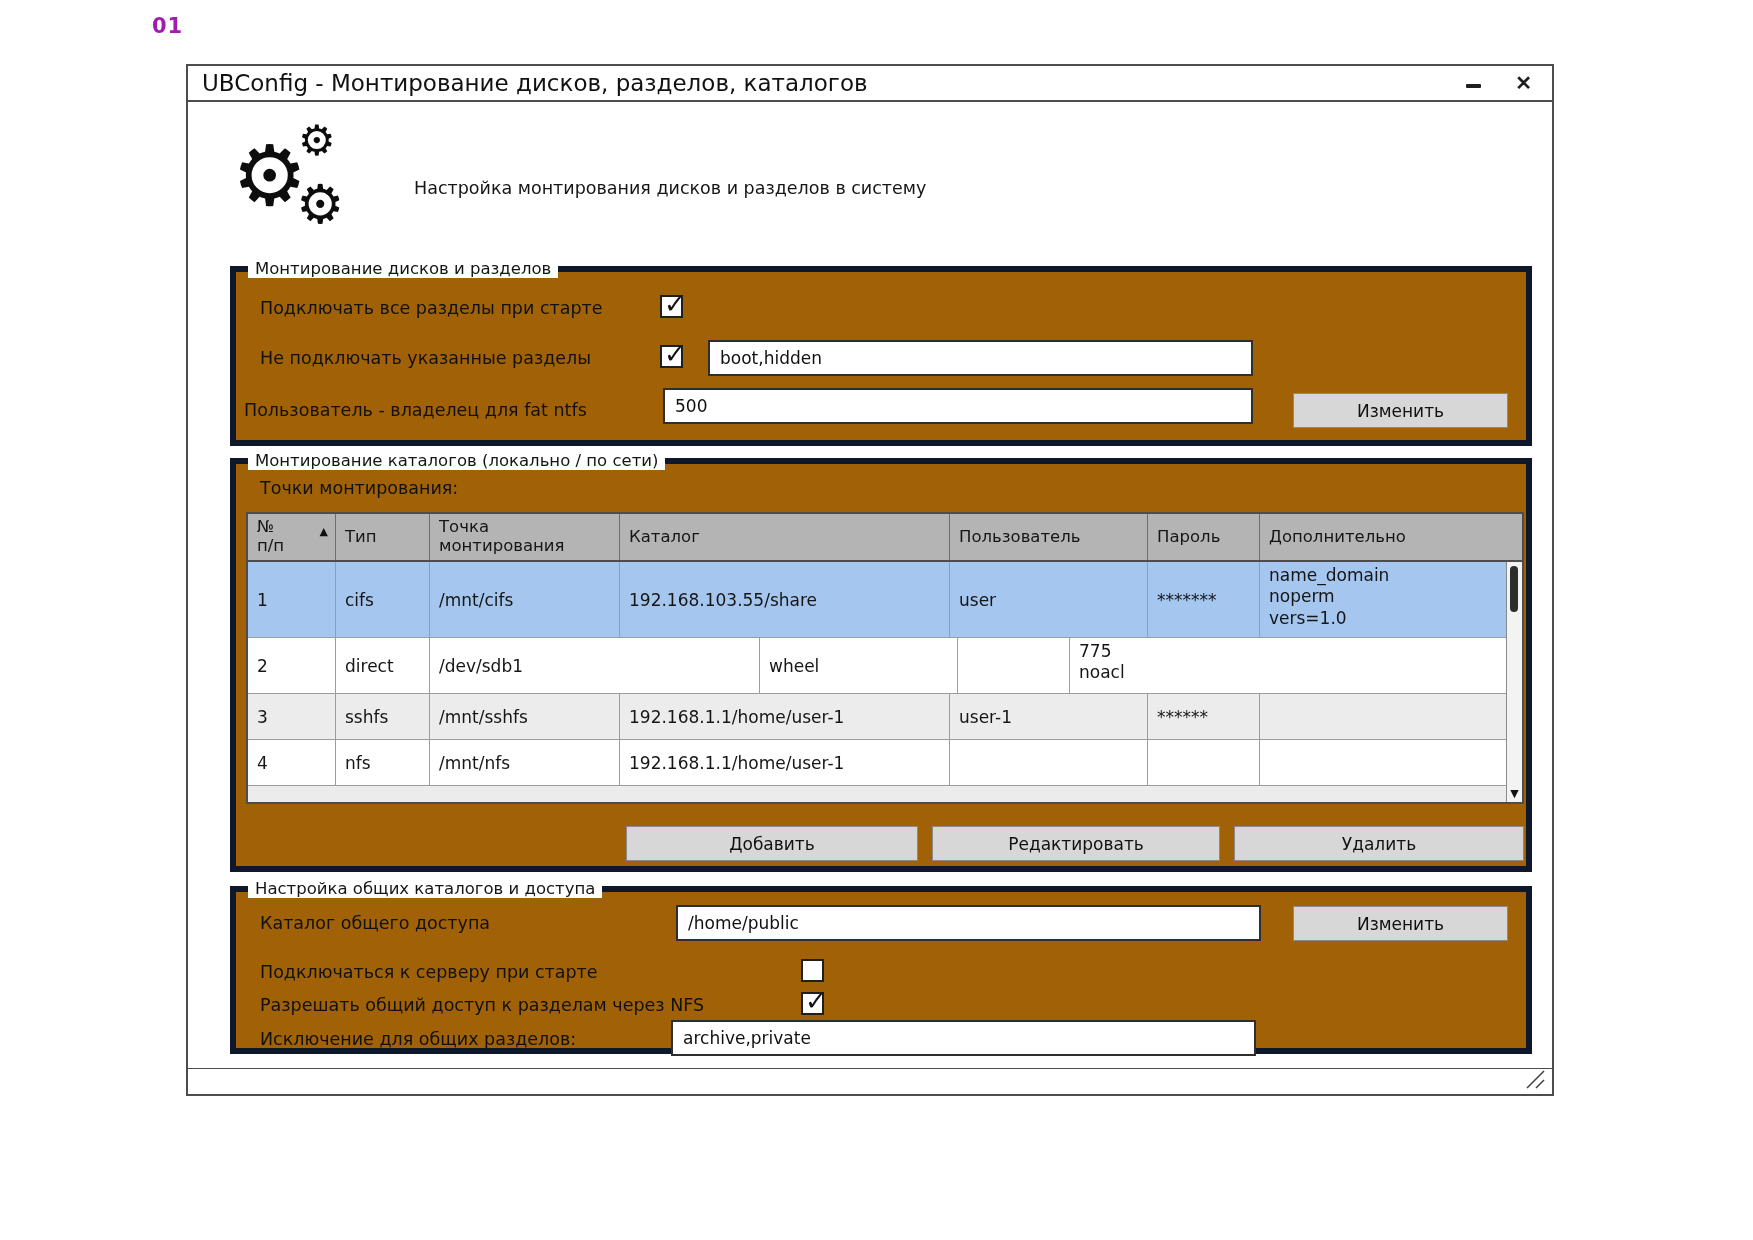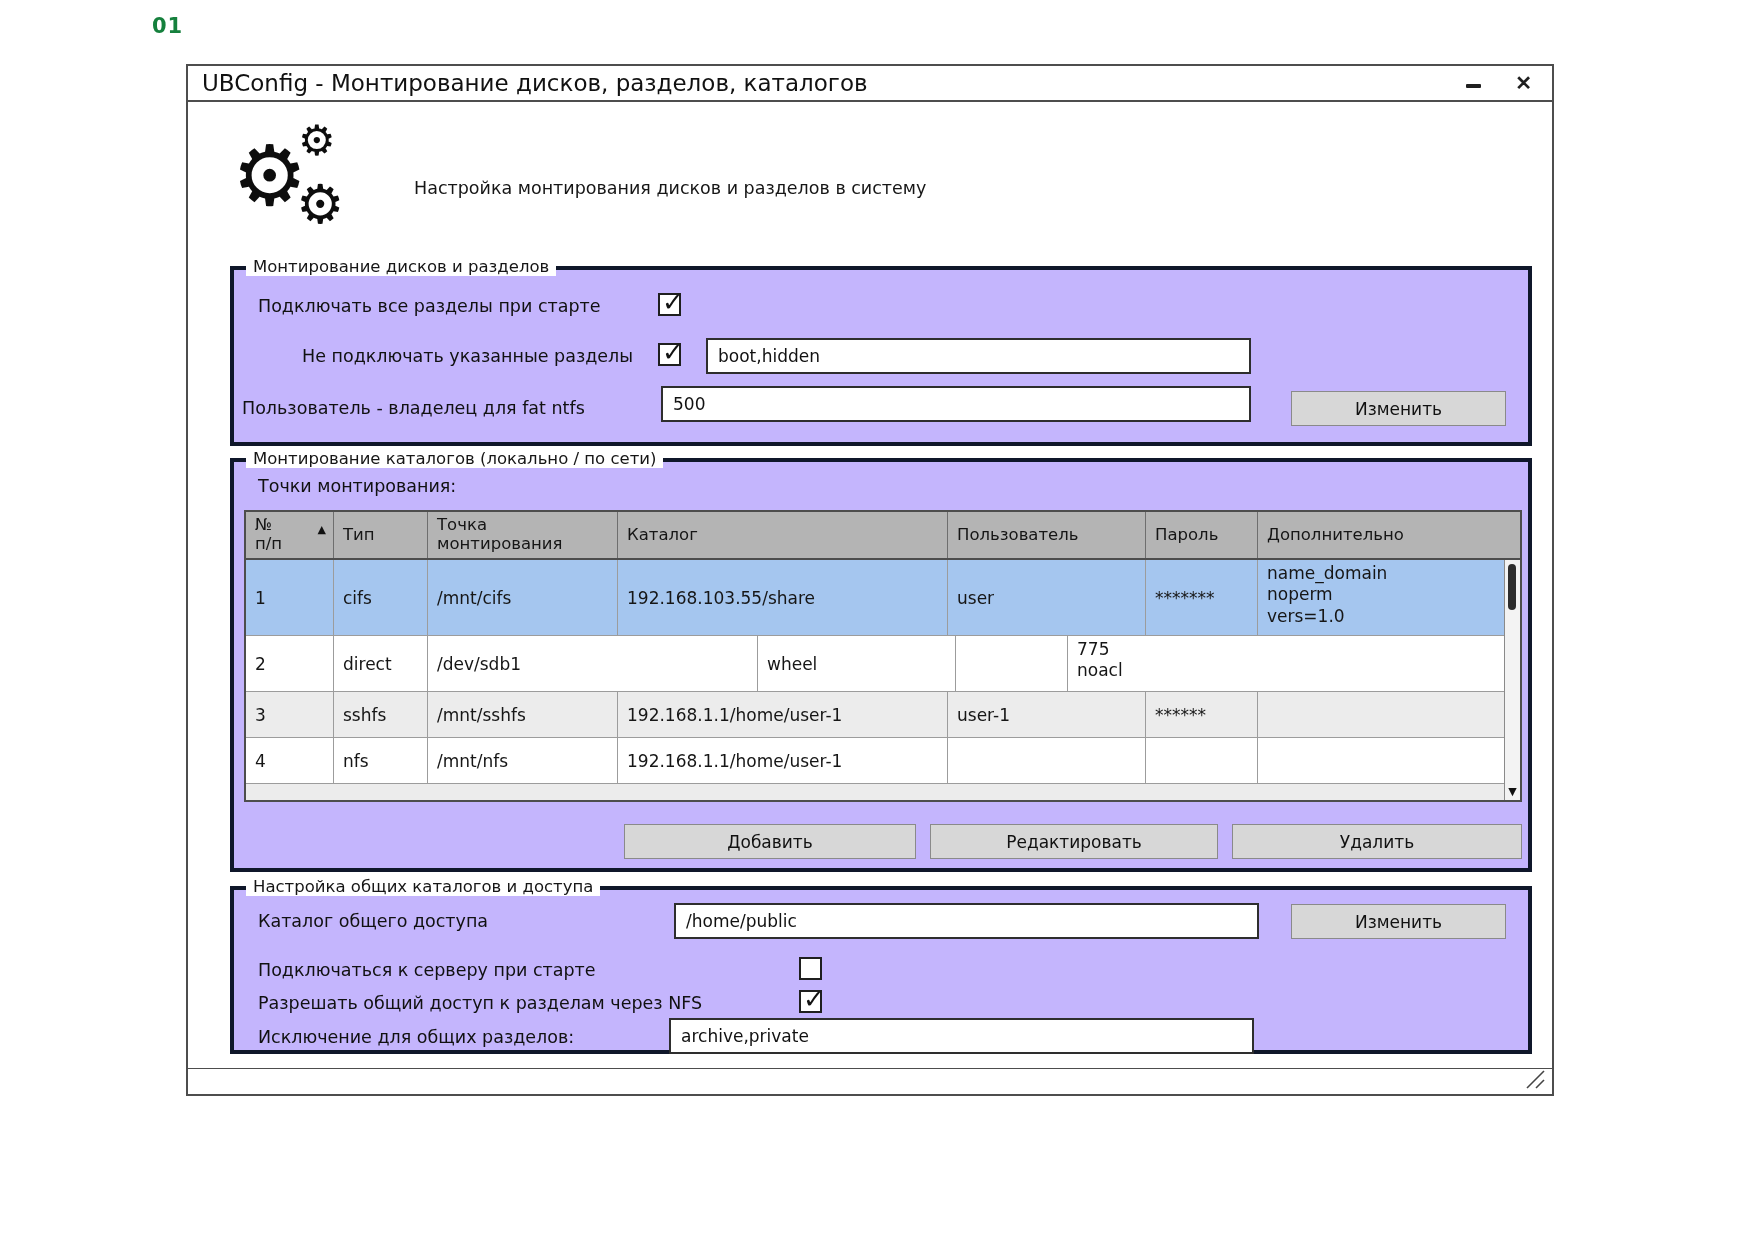--- a/index.html
+++ b/index.html
@@ -2,41 +2,41 @@
 <html><head>
 <meta charset="utf-8">
 <style>
   * { box-sizing: border-box; margin: 0; padding: 0; }
   html, body { background: #ffffff; }
   body {
     font-family: "DejaVu Sans", "Liberation Sans", sans-serif;
     color: #161616;
   }
   .canvas { position: relative; width: 1753px; height: 1240px; background: #fff; overflow: hidden; }
-  .page-label { position: absolute; left: 152px; top: 14px; font-size: 21px; font-weight: bold; color: #15803d; letter-spacing: 1px; }
+  .page-label { position: absolute; left: 152px; top: 14px; font-size: 21px; font-weight: bold; color: #a21caf; letter-spacing: 1px; }
 
   
   .window { position: absolute; left: 186px; top: 64px; width: 1368px; height: 1032px; border: 2px solid #4d4d4d; background: #fff; }
   .titlebar { position: absolute; left: 0; top: 0; right: 0; height: 36px; border-bottom: 2px solid #4d4d4d; display: flex; align-items: center; padding: 0 14px; }
   .title { font-size: 23px; color: #111; white-space: nowrap; }
   .win-controls { margin-left: auto; display: flex; align-items: center; gap: 22px; }
   .win-btn { background: none; border: none; cursor: pointer; display: flex; align-items: center; justify-content: center; padding: 4px 6px; }
   .min-bar { display: block; width: 15px; height: 4px; background: #1f1f1f; border-radius: 1px; margin-top: 6px; }
   .close-glyph { font-size: 20px; font-weight: 600; color: #1f1f1f; line-height: 1; }
 
   
   .gears { position: absolute; left: 44px; top: 54px; width: 116px; height: 118px; color: #0d0d0d; }
   .gear { position: absolute; line-height: 1; }
   .g1 { font-size: 84px; left: 0;  top: 14px; }
   .g2 { font-size: 42px; left: 66px; top: 0; }
   .g3 { font-size: 54px; left: 64px; top: 58px; }
   .subtitle { position: absolute; left: 226px; top: 112px; font-size: 17.5px; }
 
   
-  .group { position: absolute; border: 4px solid #0f172a; background: #c4b5fd; }
+  .group { position: absolute; border: 6px solid #0f172a; background: #a16207; }
   .group-legend { position: absolute; top: -13px; left: 12px; background: #fff; padding: 0 7px; font-size: 16.5px; white-space: nowrap; }
   .lbl { position: absolute; font-size: 17.5px; white-space: nowrap; color: #111; }
 
   .checkbox { position: absolute; width: 23px; height: 23px; border: 2.5px solid #1f1f1f; background: #fff; cursor: pointer;
               font-size: 26px; line-height: 15px; padding-left: 2px; color: #121212; overflow: visible; }
   .textbox { position: absolute; height: 36px; border: 2px solid #2e2e2e; background: #fff; padding: 0 10px;
              font-family: "DejaVu Sans", "Liberation Sans", sans-serif; font-size: 17px; color: #111; }
   .btn { position: absolute; height: 35px; background: #d7d7d7; border: 1.5px solid #8a8a8a; cursor: pointer;
          font-family: "DejaVu Sans", "Liberation Sans", sans-serif; font-size: 17px; color: #111; text-align: center; }
 
@@ -93,21 +93,21 @@
       <span class="gear g3">⚙</span>
     </div>
     <div class="subtitle">Настройка монтирования дисков и разделов в систему</div>
 
     <div class="group" style="left:42px; top:200px; width:1302px; height:180px;">
       <span class="group-legend">Монтирование дисков и разделов</span>
 
       <span class="lbl" style="left:24px; top:26px;">Подключать все разделы при старте</span>
       <span class="checkbox" style="left:424px; top:23px;">✓</span>
 
-      <span class="lbl" style="left:24px; top:76px;margin-left:44px;">Не подключать указанные разделы</span>
+      <span class="lbl" style="left:24px; top:76px;">Не подключать указанные разделы</span>
       <span class="checkbox" style="left:424px; top:73px;">✓</span>
       <input class="textbox" style="left: 472px; top: 68px; width: 545px;" value="boot,hidden">
 
       <span class="lbl" style="left:8px; top:128px;">Пользователь - владелец для fat ntfs</span>
       <input class="textbox" style="left: 427px; top: 116px; width: 590px;" value="500">
       <button class="btn" style="left:1057px; top:121px; width:215px;">Изменить</button>
     </div>
 
     <div class="group" style="left:42px; top:392px; width:1302px; height:414px;">
       <span class="group-legend">Монтирование каталогов (локально / по сети)</span>

